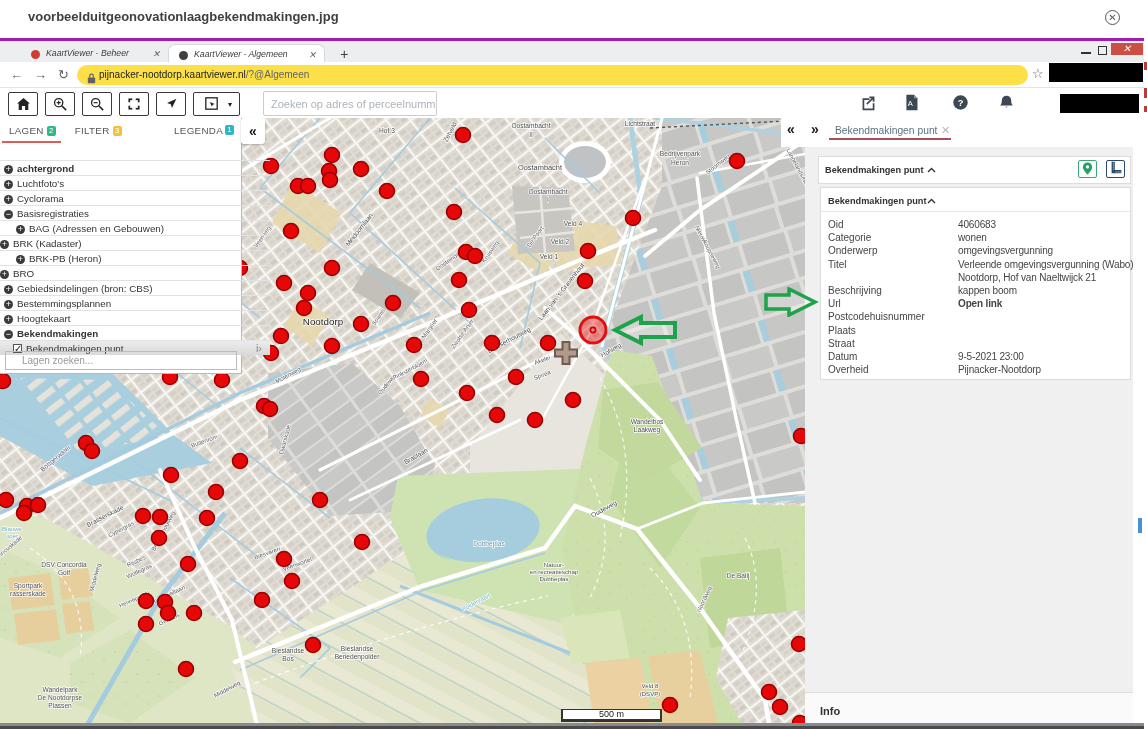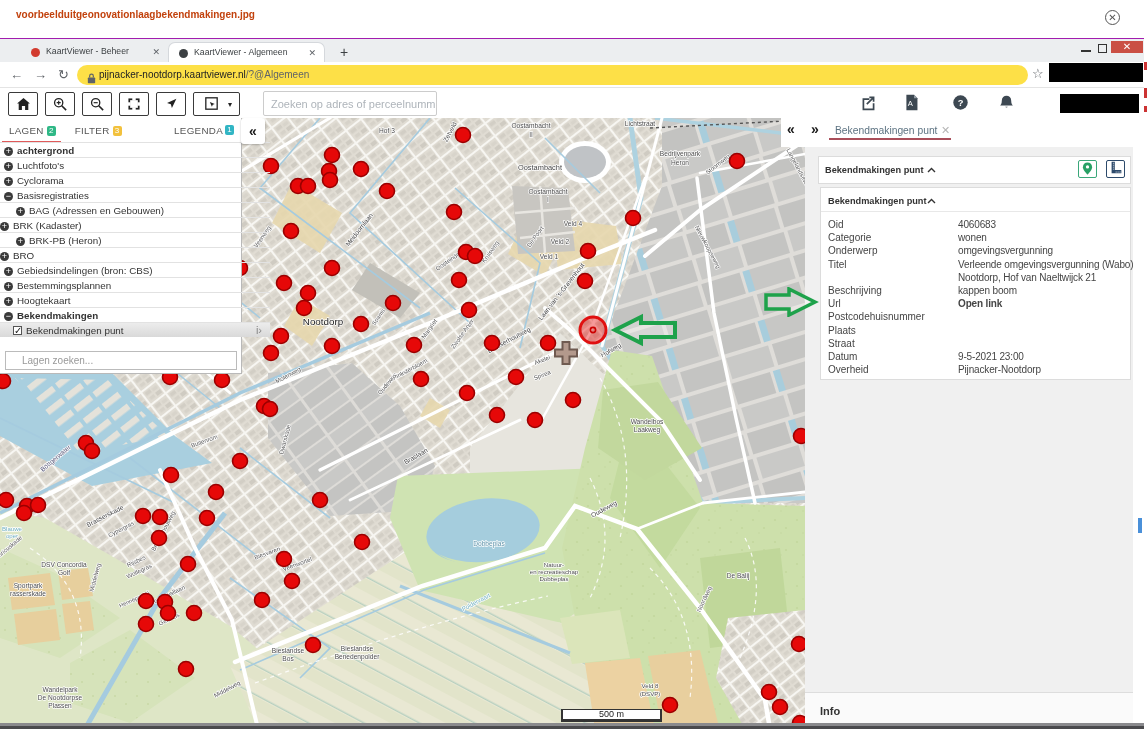--- a/index.html
+++ b/index.html
@@ -1,22 +1,22 @@
 <!DOCTYPE html>
 <html><head><meta charset="utf-8">
 <style>
 * { margin:0; padding:0; box-sizing:border-box; }
 html,body { width:1147px; height:729px; overflow:hidden; font-family:"Liberation Sans",sans-serif; background:#fff; }
 #stage { position:relative; width:1147px; height:729px; }
 
 #titlebar { position:absolute; left:0; top:0; width:1147px; height:38px; background:#fff; }
-#titlebar .fn { position:absolute; left:16px; top:9px; font-size:10px; font-weight:bold; color:#c2410c; }
+#titlebar .fn { position:absolute; left:28px; top:9px; font-size:13px; font-weight:bold; color:#404040; }
 #closeviewer { position:absolute; left:1105px; top:10px; width:15px; height:15px; border:1.2px solid #555; border-radius:50%; color:#555; text-align:center; line-height:14px; font-size:10px; }
 
-#tabbar { position:absolute; left:0; top:38px; width:1144px; height:24px; background:#eceef0; border-top:1px solid #a21caf; }
+#tabbar { position:absolute; left:0; top:38px; width:1144px; height:24px; background:#eceef0; border-top:3px solid #a21caf;font-style:italic; }
 .tab { position:absolute; top:3px; height:21px; font-size:8.7px; color:#3c4043; }
 #tab1 .tabico { left:23px; }
 #tab1 .tabtxt { left:38px; }
 #tab2 .tabico { left:10px; }
 #tab2 .tabtxt { left:25px; }
 #tab1 { left:8px; width:160px; }
 #tab2 { left:168px; width:157px; background:#fff; border:1px solid #d5d8dc; border-bottom:none; border-radius:7px 7px 0 0; }
 .tabico { position:absolute; top:6px; width:9px; height:9px; border-radius:50%; }
 .tabtxt { position:absolute; left:30px; top:4px; white-space:nowrap; }
 .tabx { position:absolute; right:8px; top:5px; color:#5f6368; font-size:9px; }
@@ -36,21 +36,21 @@
 
 #toolbar { position:absolute; left:0; top:88px; width:1144px; height:30px; background:#fff; }
 .tbtn { position:absolute; top:4px; height:24px; background:#fff; border:1px solid #3a3a3a; border-radius:2px; color:#222; text-align:center; }
 #search { position:absolute; left:263px; top:3px; width:174px; height:25px; border:1px solid #ccc; border-radius:2px; font-size:11px; color:#aeb4ba; line-height:24px; padding-left:7px; white-space:nowrap; overflow:hidden; }
 .ric { position:absolute; top:6px; color:#3d4852; }
 
 #sidebar { position:absolute; left:0; top:118px; width:242px; height:256px; background:#fff; border-right:1px solid #b9b9b9; border-bottom:1px solid #b9b9b9; z-index:5; }
 #sbtabs { position:relative; height:24px; font-size:9.8px; color:#555; letter-spacing:0.3px; padding:7px 0 0 9px; }
 .badge { display:inline-block; min-width:9px; height:10px; border-radius:2px; color:#fff; font-size:8px; line-height:10px; text-align:center; padding:0 1px; margin-left:3px; vertical-align:1px; letter-spacing:0; }
 #sbunderline { position:absolute; left:2px; top:22.5px; width:59px; height:2px; background:#e05a5a; }
-#tree { position:absolute; left:0; top:24px; width:270px; }
+#tree { position:absolute; left:0; top:42px; width:270px; }
 .trow { position:relative; height:15px; line-height:15px; font-size:9.8px; color:#333; border-top:1px solid #e2e2e2; white-space:nowrap; }
 .ticon { display:inline-block; width:9px; height:9px; background:#3a3a3a; color:#fff; border-radius:50%; font-size:9px; line-height:9px; text-align:center; margin-right:4px; vertical-align:0.5px; }
 .trow.sel { background:linear-gradient(#ececec,#d9d9d9); padding-left:13px; }
 .cbx { display:inline-block; width:9px; height:9px; border:1px solid #555; font-size:10px; line-height:8px; margin-right:4px; color:#222; background:#fff; text-align:center; }
 .irow { position:absolute; right:8px; top:0; color:#888; font-size:11px; }
 #lzoek { position:absolute; left:5px; top:233px; width:232px; height:19px; border:1px solid #bbb; font-size:10px; color:#999; line-height:18px; padding-left:16px; }
 
 .collbox { position:absolute; background:#fff; border-radius:3px; box-shadow:0 1px 2px rgba(0,0,0,0.25); text-align:center; font-weight:bold; color:#1a1a1a; z-index:6; }
 
 #ptabbar { position:absolute; left:781px; top:118px; width:366px; height:29px; background:#fff; z-index:4; }

